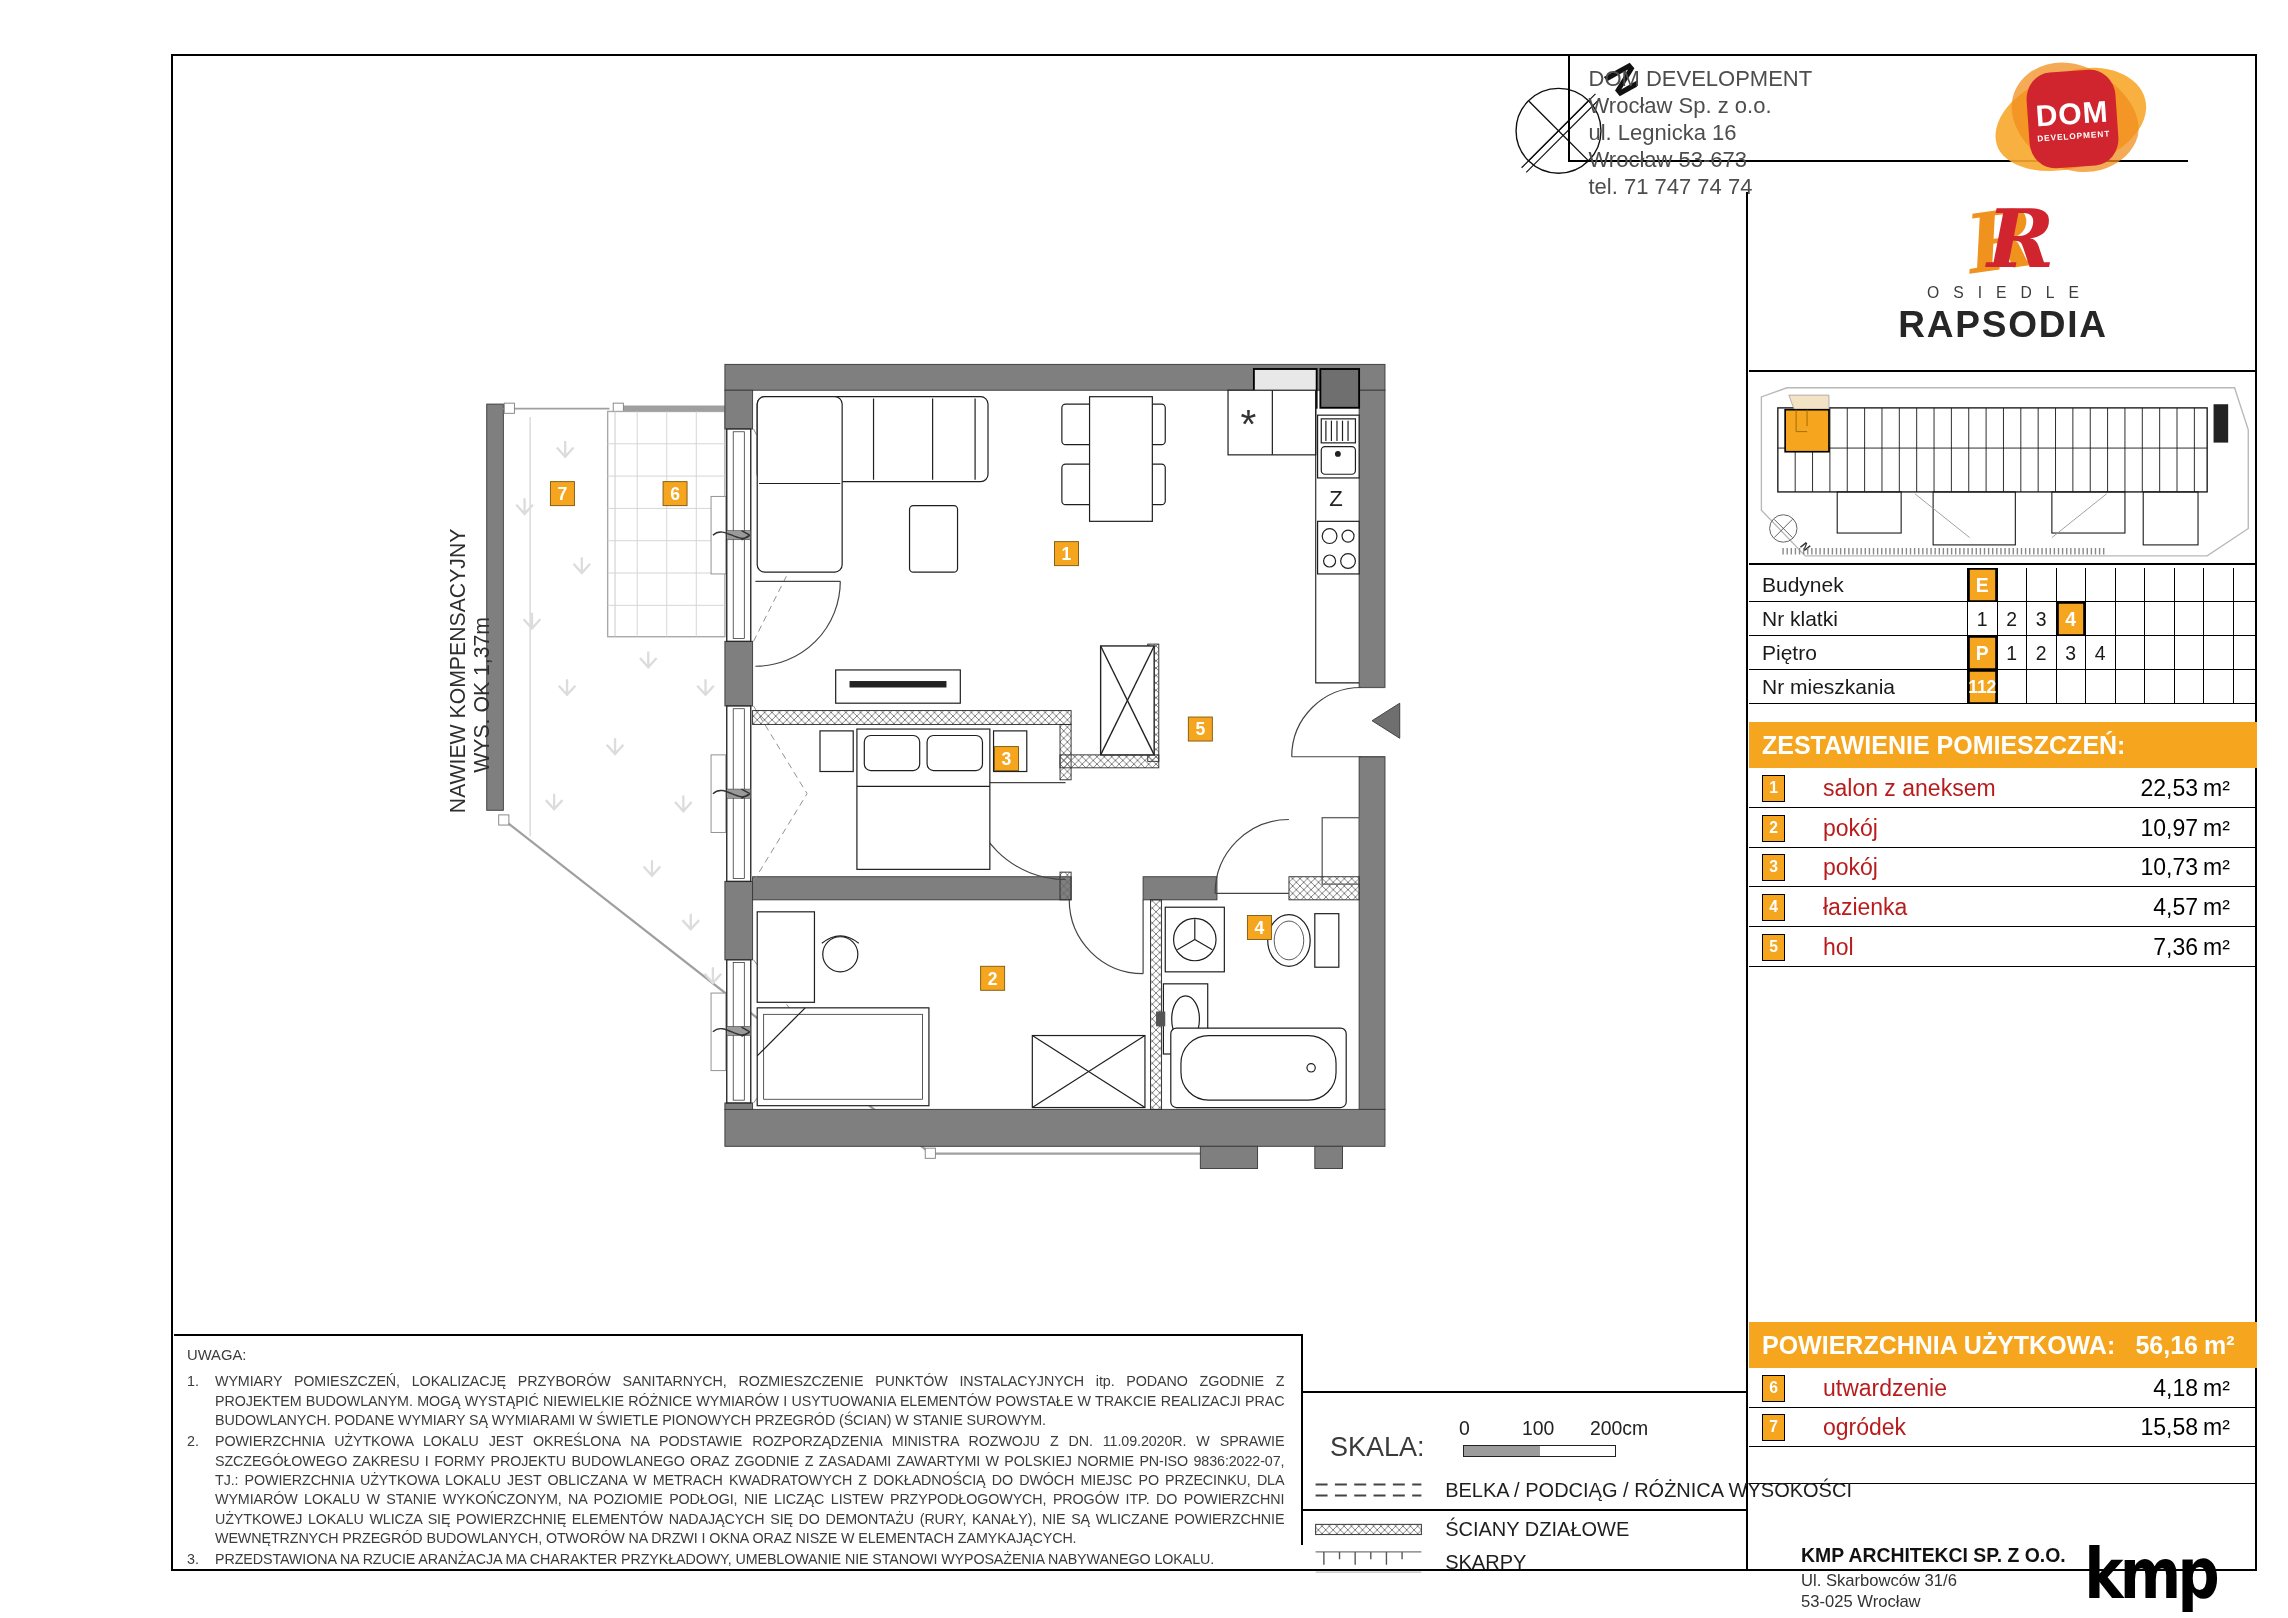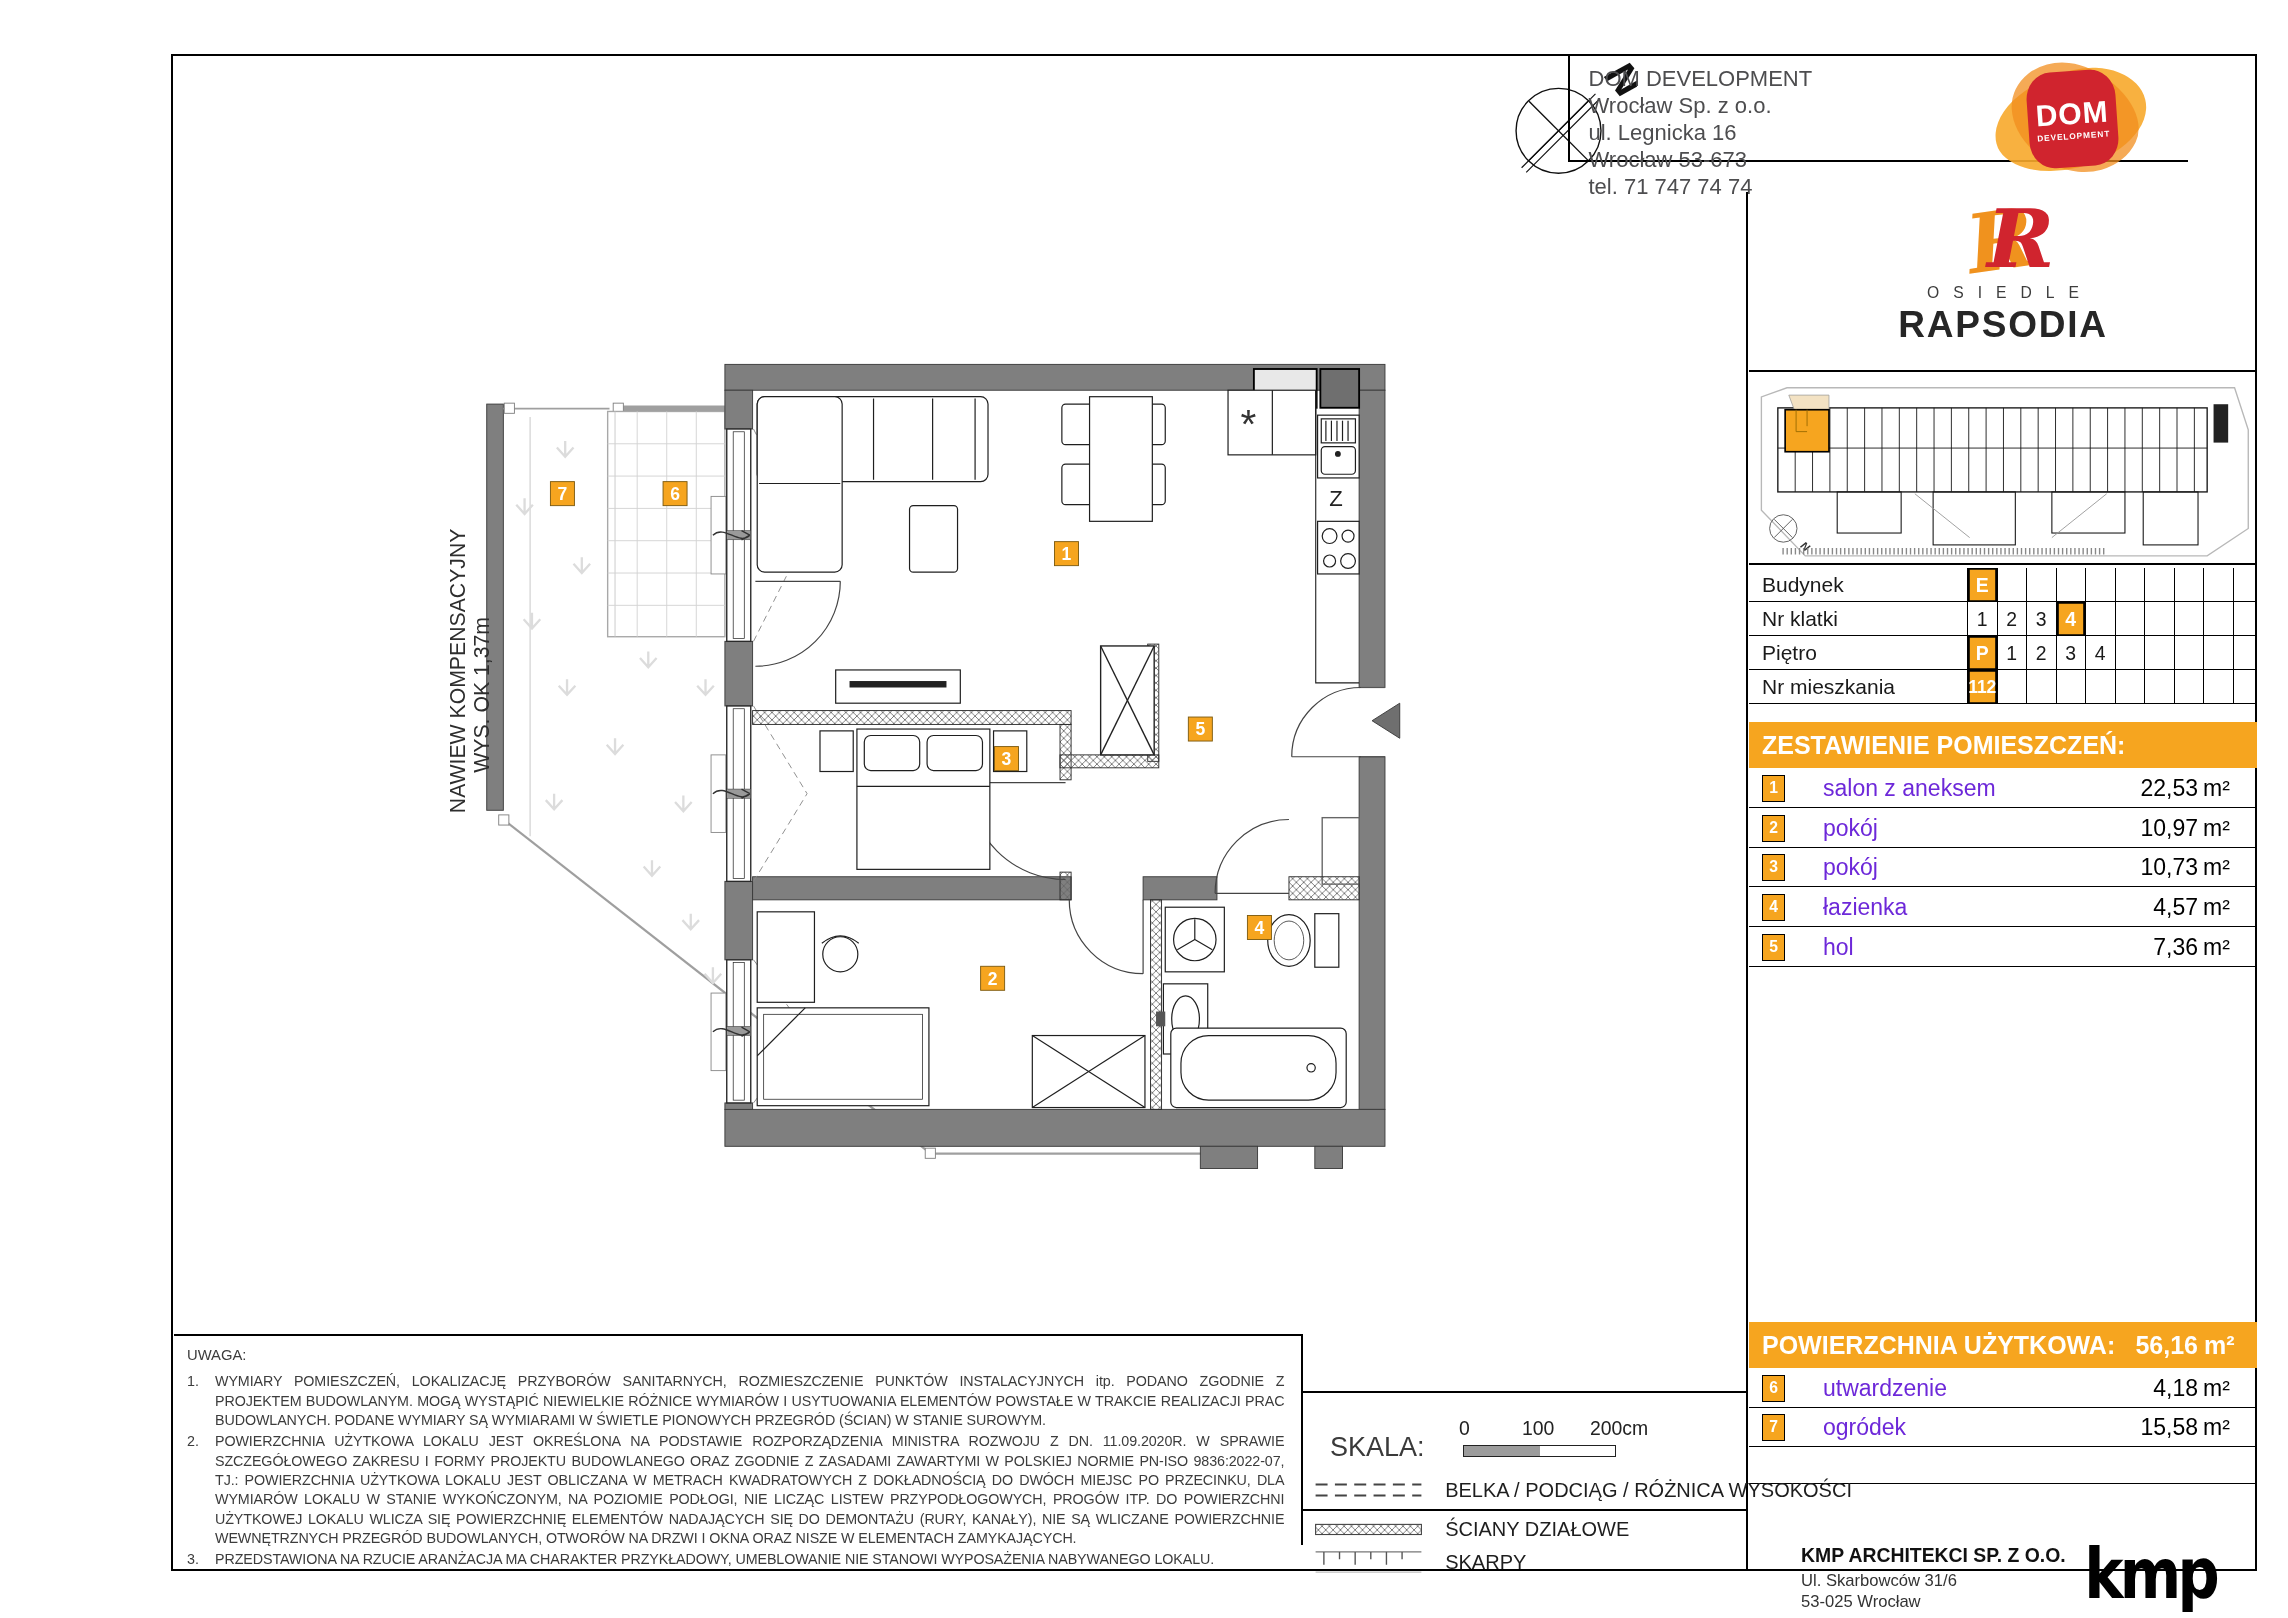--- a/index.html
+++ b/index.html
@@ -36,21 +36,21 @@
   .info-label { position:absolute; left:13px; top:0; font-size:21px; line-height:34px; color:#1a1a1a; }
   .cells { position:absolute; left:218px; top:0; height:34px; display:flex; border-left:0.9px solid #000; }
   .cell { width:29.5px; height:100%; border-right:0.9px solid #000; font-size:19.4px; line-height:34px; text-align:center; color:#1a1a1a; position:relative; }
   .cell.hl { background:#F6A51F; color:#fff; font-weight:bold; box-shadow:inset 0 0 0 1.8px #000; }
   .cell.small { font-size:17.5px; }
 
   
   .orange-bar { position:absolute; left:1749px; width:508px; height:46px; background:#F6A51F; color:#fff; font-weight:bold; font-size:25px; line-height:46px; padding-left:13px; }
   .room-row { position:absolute; left:1749px; width:508px; height:40px; border-bottom:1.8px solid #000; }
   .row-badge { position:absolute; left:13px; top:6.5px; width:23px; height:27px; background:#F6A51F; border:1.8px solid #000; color:#fff; font-size:15.7px; font-weight:bold; text-align:center; line-height:23px; }
-  .row-name { position:absolute; left:74px; top:0; font-size:23px; line-height:40px; color:#6d28d9; }
+  .row-name { position:absolute; left:74px; top:0; font-size:23px; line-height:40px; color:#b91c1c; }
   .row-area { position:absolute; right:59px; top:0; width:102px; text-align:right; font-size:23px; line-height:40px; color:#000; }
   .row-unit { position:absolute; right:13px; top:0; width:41px; text-align:left; font-size:23px; line-height:40px; color:#000; }
   .bar-area { position:absolute; right:59px; top:0; width:120px; text-align:right; font-size:25px; line-height:46px; color:#fff; font-weight:bold; }
   .bar-unit { position:absolute; right:11px; top:0; width:42px; text-align:left; font-size:25px; line-height:46px; color:#fff; font-weight:bold; }
   .hline { position:absolute; left:1749px; width:508px; height:0; border-top:1.8px solid #000; }
 
   
   .kmp-box { position:absolute; left:1749px; top:1485px; width:508px; height:86px;margin-top:48px; }
   .kmp-name { position:absolute; left:52px; top:11px; font-size:19.4px; font-weight:bold; color:#111; }
   .kmp-addr { position:absolute; left:52px; top:37px; font-size:16.6px; line-height:21px; color:#333; }

